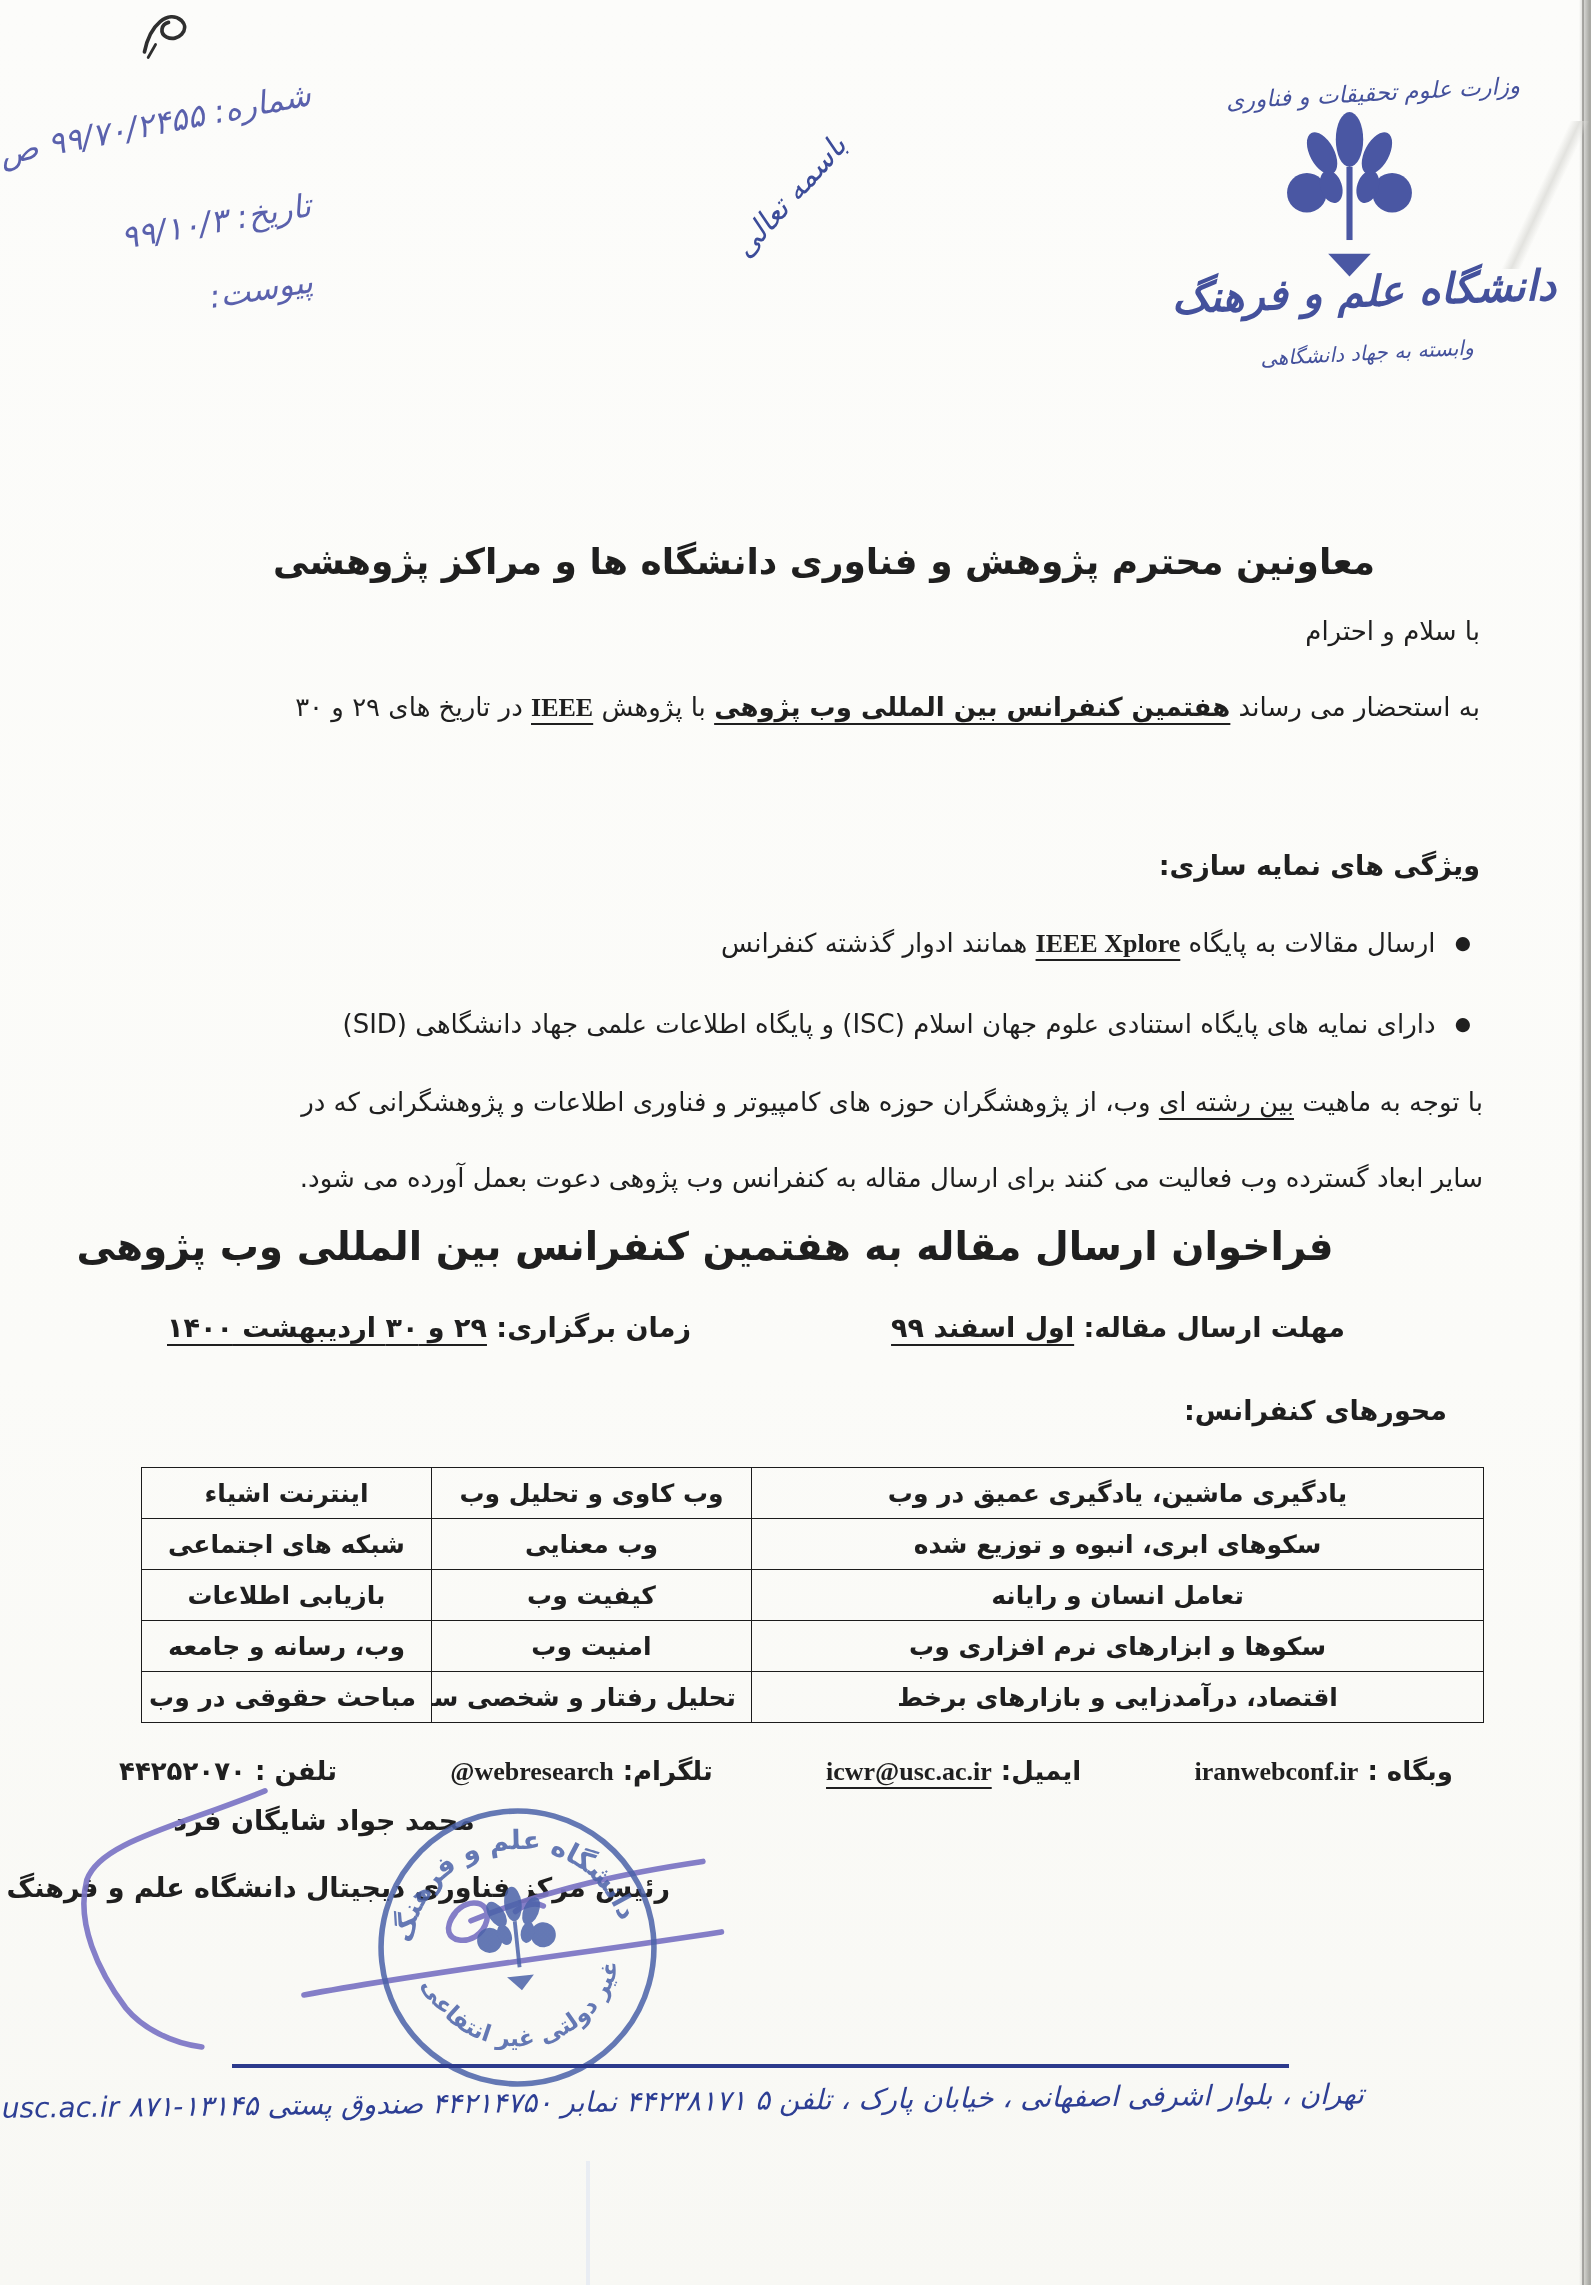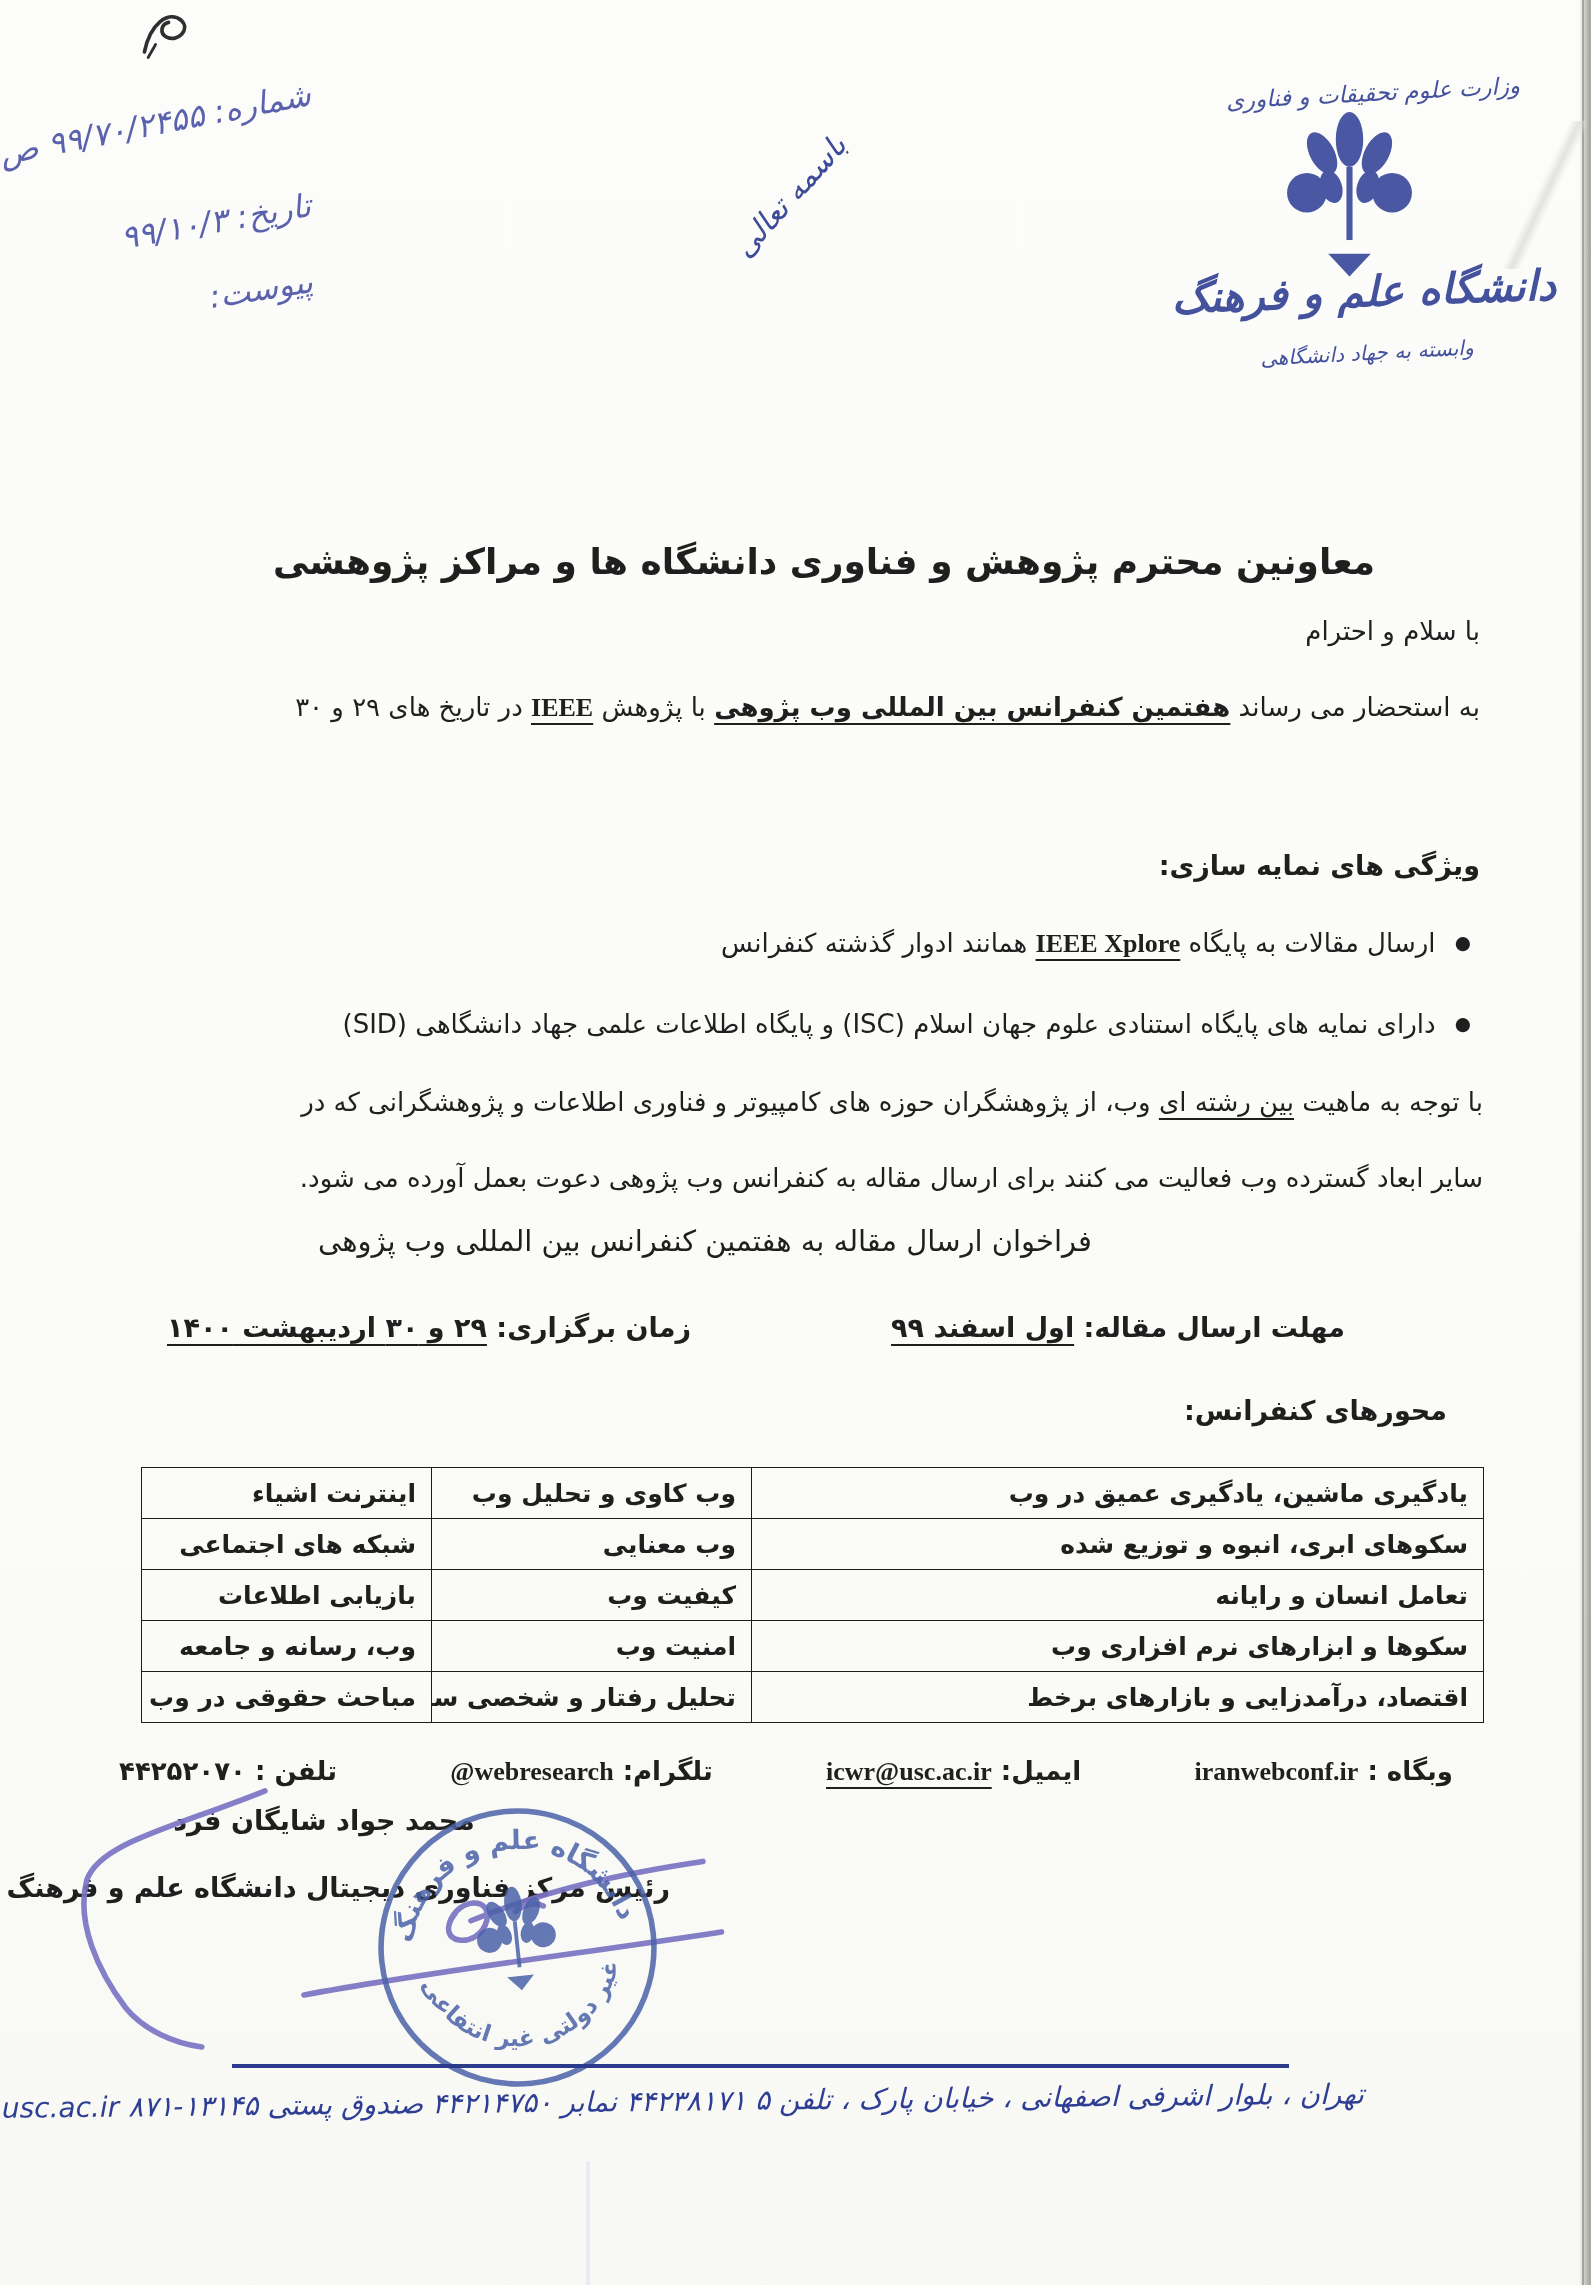--- a/index.html
+++ b/index.html
@@ -15,21 +15,21 @@
   .ul{text-decoration:underline;text-underline-offset:6.5px;text-decoration-thickness:1.9px;}
   .ltr{direction:ltr;unicode-bidi:embed;font-family:Liberation Serif, serif;}
   .hand{color:#5a61ad;font-style:italic;letter-spacing:0.9px;font-size:32px;}
   .cal{color:#44519c;font-style:italic;}
   .bodyline{font-size:26px;}
   .boldline{font-size:27px;font-weight:700;margin-left:48px;}
   .center{text-align:center;}
   table.topics{border-collapse:collapse;table-layout:fixed;direction:rtl;}
   table.topics td{
     border:1.9px solid #1c1c1c;height:50px;vertical-align:middle;
-    padding:0 15px;font-size:25px;font-weight:700;text-align:right;white-space:nowrap;overflow:hidden;
+    padding:0 15px;font-size:25px;font-weight:700;text-align:center;white-space:nowrap;overflow:hidden;
   }
   .edge-strip{right:0;top:0;bottom:0;width:13px;background:linear-gradient(to right,rgba(0,0,0,0),#a9a9a4 80%);}
   .edge-line{right:8.3px;top:0;bottom:0;width:1.9px;background:#807f7b;opacity:.6;}
   .fold{right:0;top:121px;width:93px;height:148px;background:linear-gradient(115deg,transparent 44%,#dcdcd8 50%,transparent 56%);opacity:.8;}
   .crease{left:586px;top:2161px;width:3.7px;height:124px;background:#e3e8f2;opacity:.7;}
 </style>
 </head>
 <body>
 
 <svg width="0" height="0" style="position:absolute">
@@ -99,21 +99,21 @@
   <div class="abs nw bodyline" style="right:121px;top:1009px">
     <span style="font-size:18.6px;vertical-align:2.8px;margin-left:11px">●</span>
     <span>دارای نمایه های پایگاه استنادی علوم جهان اسلام (ISC) و پایگاه اطلاعات علمی جهاد دانشگاهی (SID)</span>
   </div>
 
   <div class="abs nw bodyline" style="right:109px;top:1163px">سایر ابعاد گسترده وب فعالیت می کنند برای ارسال مقاله به کنفرانس وب پژوهی دعوت بعمل آورده می شود.</div>
   <div class="abs nw bodyline" style="right:109px;top:1087px">
     <span>با توجه به ماهیت </span><span class="ul">بین رشته ای</span><span> وب، از پژوهشگران حوزه های کامپیوتر و فناوری اطلاعات و پژوهشگرانی که در</span>
   </div>
 
-  <div class="abs nw center" style="left:0;right:182px;top:1224px;font-size:29px;font-weight:400">فراخوان ارسال مقاله به هفتمین کنفرانس بین المللی وب پژوهی</div>
+  <div class="abs nw center" style="left:0;right:182px;top:1224px;font-size:39px;font-weight:700">فراخوان ارسال مقاله به هفتمین کنفرانس بین المللی وب پژوهی</div>
 
   <div class="abs nw boldline" style="right:247px;top:1312px">
     <span>مهلت ارسال مقاله: </span><span class="ul">اول اسفند ۹۹</span>
   </div>
   <div class="abs nw boldline" style="left:119px;top:1312px">
     <span>زمان برگزاری: </span><span class="ul">۲۹ و ۳۰ اردیبهشت ۱۴۰۰</span>
   </div>
 
   <div class="abs nw" style="right:145px;top:1395px;font-size:27px;font-weight:700">محورهای کنفرانس:</div>
 

